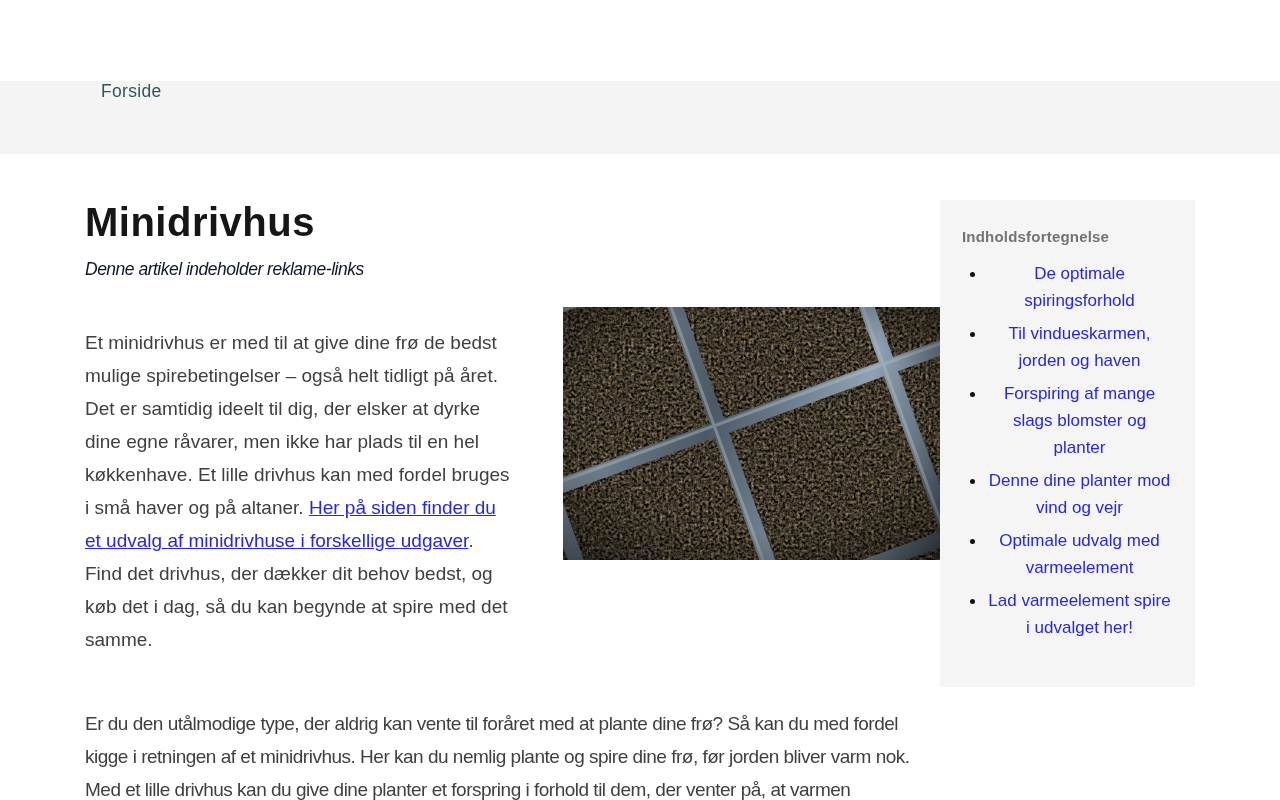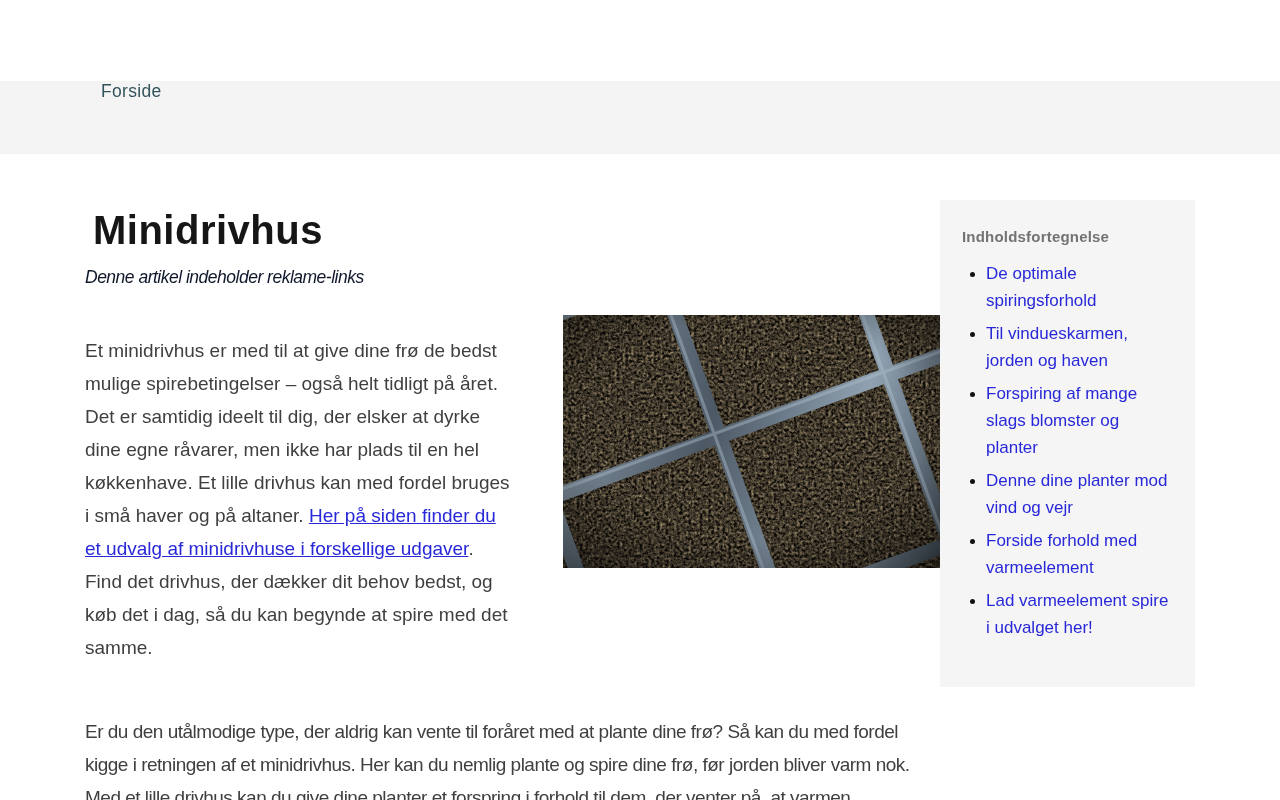--- a/index.html
+++ b/index.html
@@ -25,21 +25,21 @@
 
   .page {
     width: 1110px; margin: 0 auto;
     display: flex; align-items: flex-start;
     padding-top: 46px;
   }
 
   .article { width: 825px; }
 
   .article-title {
-    margin: 8px; font-size: 40px; line-height: 44px;
+    margin: 0; font-size: 40px; line-height: 44px;
     font-weight: bold; color: #161616; letter-spacing: 0.5px;
   }
 
   .article-subtitle {
     margin-top: 15px; font-size: 17.5px; color: #0f172a;
     letter-spacing: -0.5px;
     font-style: italic;
   }
 
   .intro-row { display: flex; margin-top: 27px; gap: 28px; }
@@ -69,20 +69,21 @@
   }
   .sidebar-heading {
     margin: 0 0 15px 0;
     font-size: 15px; font-weight: bold; color: #737373;
     letter-spacing: 0.2px;
   }
   .toc-list { margin: 0; padding-left: 24px; list-style: disc; }
   .toc-list li {
     font-size: 17px; line-height: 27px; margin-bottom: 6px;
     color: #111111;
+    text-align: center;
   }
   .toc-list li::marker { color: #111111; font-size: 15px; }
   .toc-link { color: #2828d8; text-decoration: none; cursor: pointer; }
 </style>
 </head>
 <body>
 
 <header class="top-header"></header>
 
 <nav class="navbar">
@@ -155,21 +156,21 @@
       <li>
         <a class="toc-link">Til vindueskarmen, jorden og haven</a>
       </li>
       <li>
         <a class="toc-link">Forspiring af mange slags blomster og planter</a>
       </li>
       <li>
         <a class="toc-link">Denne dine planter mod vind og vejr</a>
       </li>
       <li>
-        <a class="toc-link">Forside forhold med varmeelement</a>
+        <a class="toc-link">Optimale udvalg med varmeelement</a>
       </li>
       <li>
         <a class="toc-link">Lad varmeelement spire i udvalget her!</a>
       </li>
     </ul>
   </aside>
 
 </div>
 
 </body></html>

